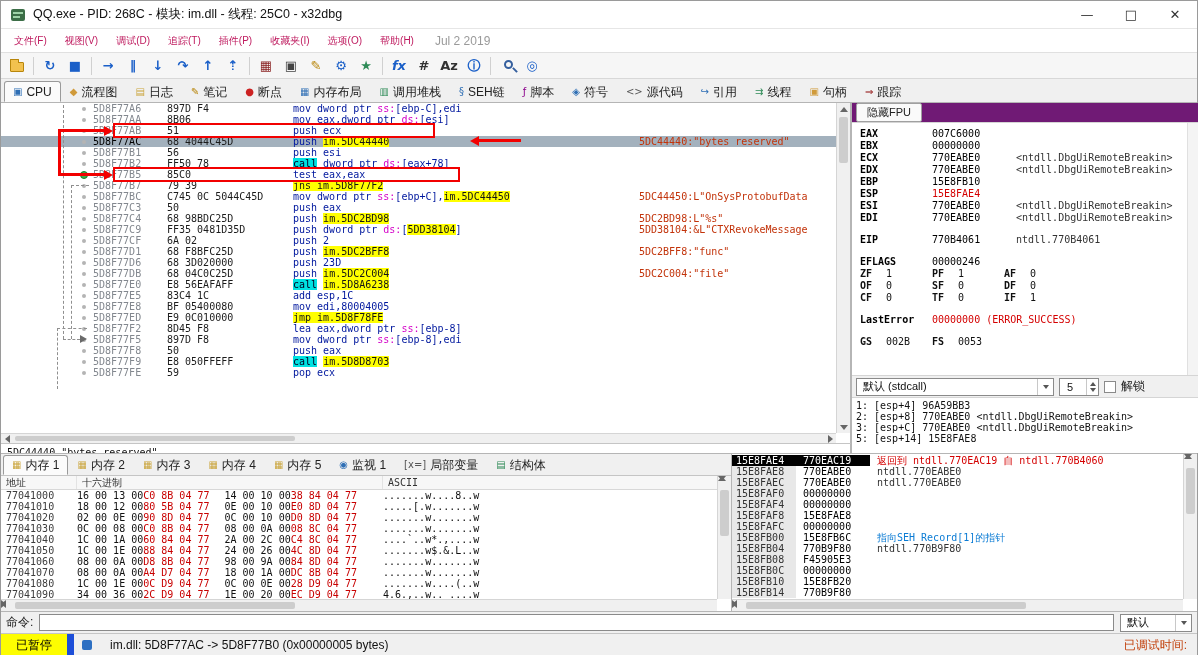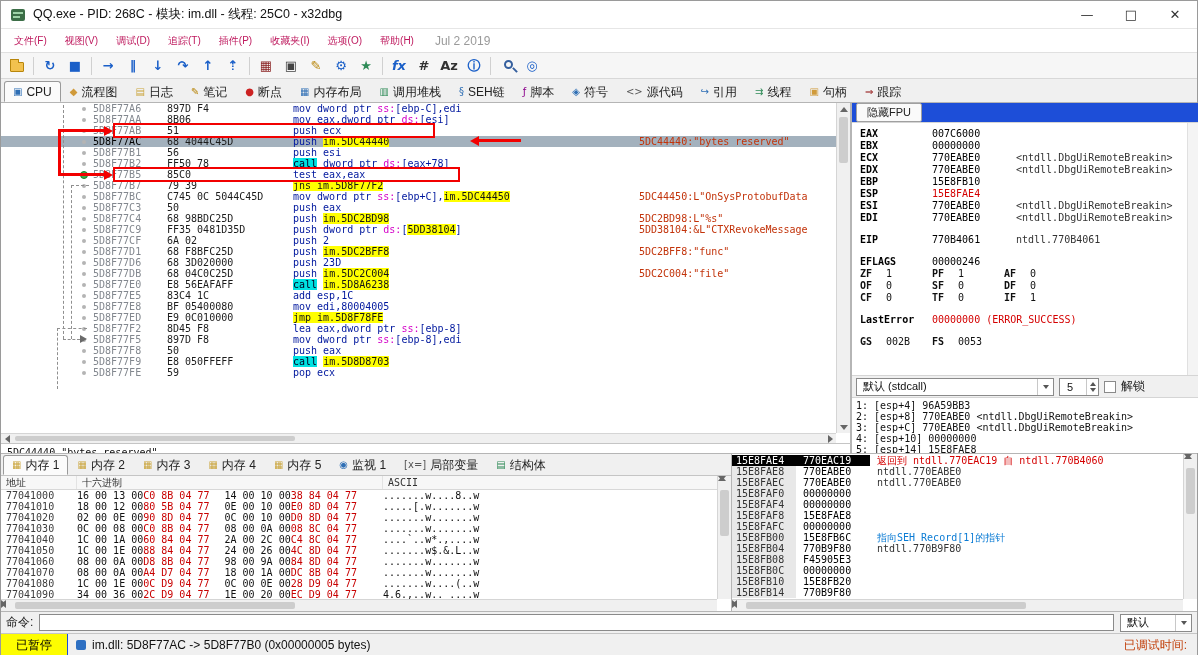--- a/index.html
+++ b/index.html
@@ -95,21 +95,21 @@
   .vthumb{position:absolute;left:2px;right:2px;top:14px;height:46px;background:#cdcdcd;border-radius:2px}
   .hthumb{position:absolute;top:2px;bottom:2px;left:14px;width:280px;background:#cdcdcd;border-radius:2px}
 
   
   .info-pane{height:54px;background:#fff;border-top:1px solid #c5c5c5;border-right:1px solid #b5b5b5;font:10px/12px "DejaVu Sans Mono",monospace;flex:none}
   .info-top{height:32px;padding:3px 6px;border-bottom:1px solid #e2e2e2;color:#101010}
   .info-bottom{padding:3px 6px;color:#333}
 
   
   .right-pane{width:348px;height:350px;background:#fff;display:flex;flex-direction:column;border-left:1px solid #b5b5b5;flex:none}
-  .reg-header{height:20px;background:#1d4ed8;border-bottom:1px solid #d5d5d5;display:flex;align-items:center;padding:0 4px;flex:none}
+  .reg-header{height:20px;background:#701a75;border-bottom:1px solid #d5d5d5;display:flex;align-items:center;padding:0 4px;flex:none}
   .fpu-btn{font-size:11px;padding:1px 10px;background:#fafafa;border:1px solid #a0a0a0;border-radius:2px;color:#222}
   .reg-list{height:252px;position:relative;padding:5px 14px 0 8px;font:10px/12px "DejaVu Sans Mono",monospace;overflow:hidden;flex:none}
   .reg-row{display:flex;height:12px;align-items:center;white-space:pre}
   .reg-gap{height:10px}
   .reg-n{width:72px;font-weight:bold;color:#000;flex:none}
   .reg-v{min-width:70px;color:#000}
   .reg-v.red{color:#d40000}
   .reg-c{color:#333;margin-left:14px}
   .flag-n{width:26px;font-weight:bold}
   .flag-v{width:46px}
@@ -162,22 +162,22 @@
   .stack-vscroll{position:absolute;right:0;top:0;bottom:12px;width:14px;background:#f0f0f0;border-left:1px solid #d5d5d5}
   .stack-hscroll{position:absolute;left:0;right:14px;bottom:0;height:12px;background:#f0f0f0;border-top:1px solid #d5d5d5}
 
   
   .cmdbar{height:22px;display:flex;align-items:center;gap:6px;padding:0 5px;background:#f0f0f0;border-top:1px solid #b5b5b5;flex:none}
   .cmd-label{font-size:12px;color:#222;flex:none}
   .cmd-input{flex:1;height:17px;background:#fff;border:1px solid #8a8a8a;font:11px "DejaVu Sans Mono",monospace;padding:0 4px}
   .cmd-combo{width:72px;height:18px;background:#fff;border:1px solid #8a8a8a;display:flex;align-items:center;justify-content:space-between;font-size:11px;padding-left:6px;flex:none}
 
   .statusbar{height:23px;display:flex;align-items:center;background:#f0f0f0;border-top:1px solid #c5c5c5;font-size:12px;flex:none}
-  .status-chip{background:#fdfd00;height:100%;display:flex;align-items:center;padding:9px 15px;border-right:1px solid #1d4ed8;color:#000;flex:none}
-  .status-msg{margin-left:8px;display:flex;gap:6px;align-items:center;color:#111}
+  .status-chip{background:#fdfd00;height:100%;display:flex;align-items:center;padding:9px 15px;border-right:7px solid #1d4ed8;color:#000;flex:none}
+  .status-msg{margin-left:8px;display:flex;gap:18px;align-items:center;color:#111}
   .status-ico{width:10px;height:10px;background:#2d6fc2;border-radius:2px;flex:none}
   .status-right{margin-left:auto;padding-right:10px;color:#c2410c}
 </style>
 </head>
 <body>
 
 <div class="window">
 
   <div class="titlebar">
     <svg class="app-icon" viewBox="0 0 18 18">
@@ -453,21 +453,20 @@
               <i class="t-dn-s"></i>
             </span>
         </span>
         <span class="chk"></span>
         <span class="chk-label">解锁</span>
       </div>
       <div class="args-pane">
           <div class="arg-row">1: [esp+4] 96A59BB3</div>
           <div class="arg-row">2: [esp+8] 770EABE0 &lt;ntdll.DbgUiRemoteBreakin&gt;</div>
           <div class="arg-row">3: [esp+C] 770EABE0 &lt;ntdll.DbgUiRemoteBreakin&gt;</div>
-          <div class="arg-row">4: [esp+10] 00000000</div>
           <div class="arg-row">5: [esp+14] 15E8FAE8</div>
         </div>
     </div>
   </div>
 
   <div class="bottom">
     <div class="bottom-left">
       <div class="btabs">
           <div class="tab active">
             <span class="tab-ico" style="color: rgb(202, 165, 61);">▦</span>

